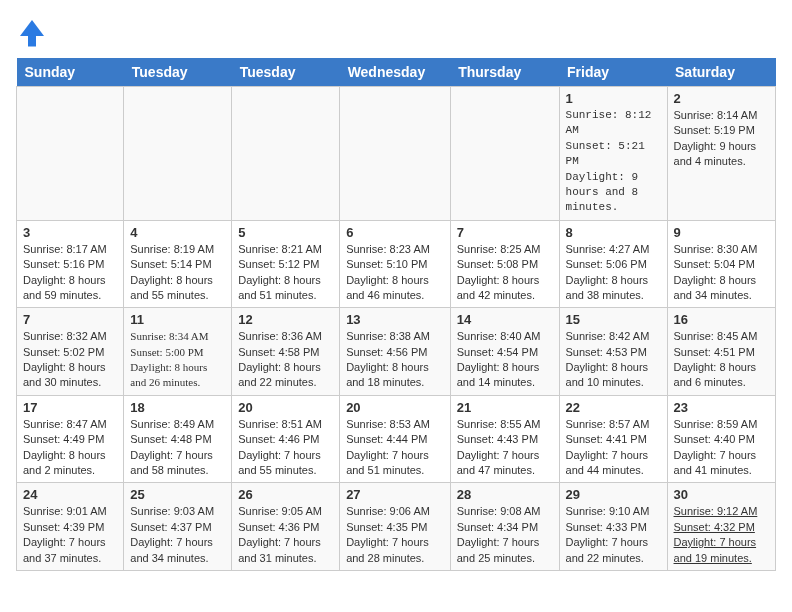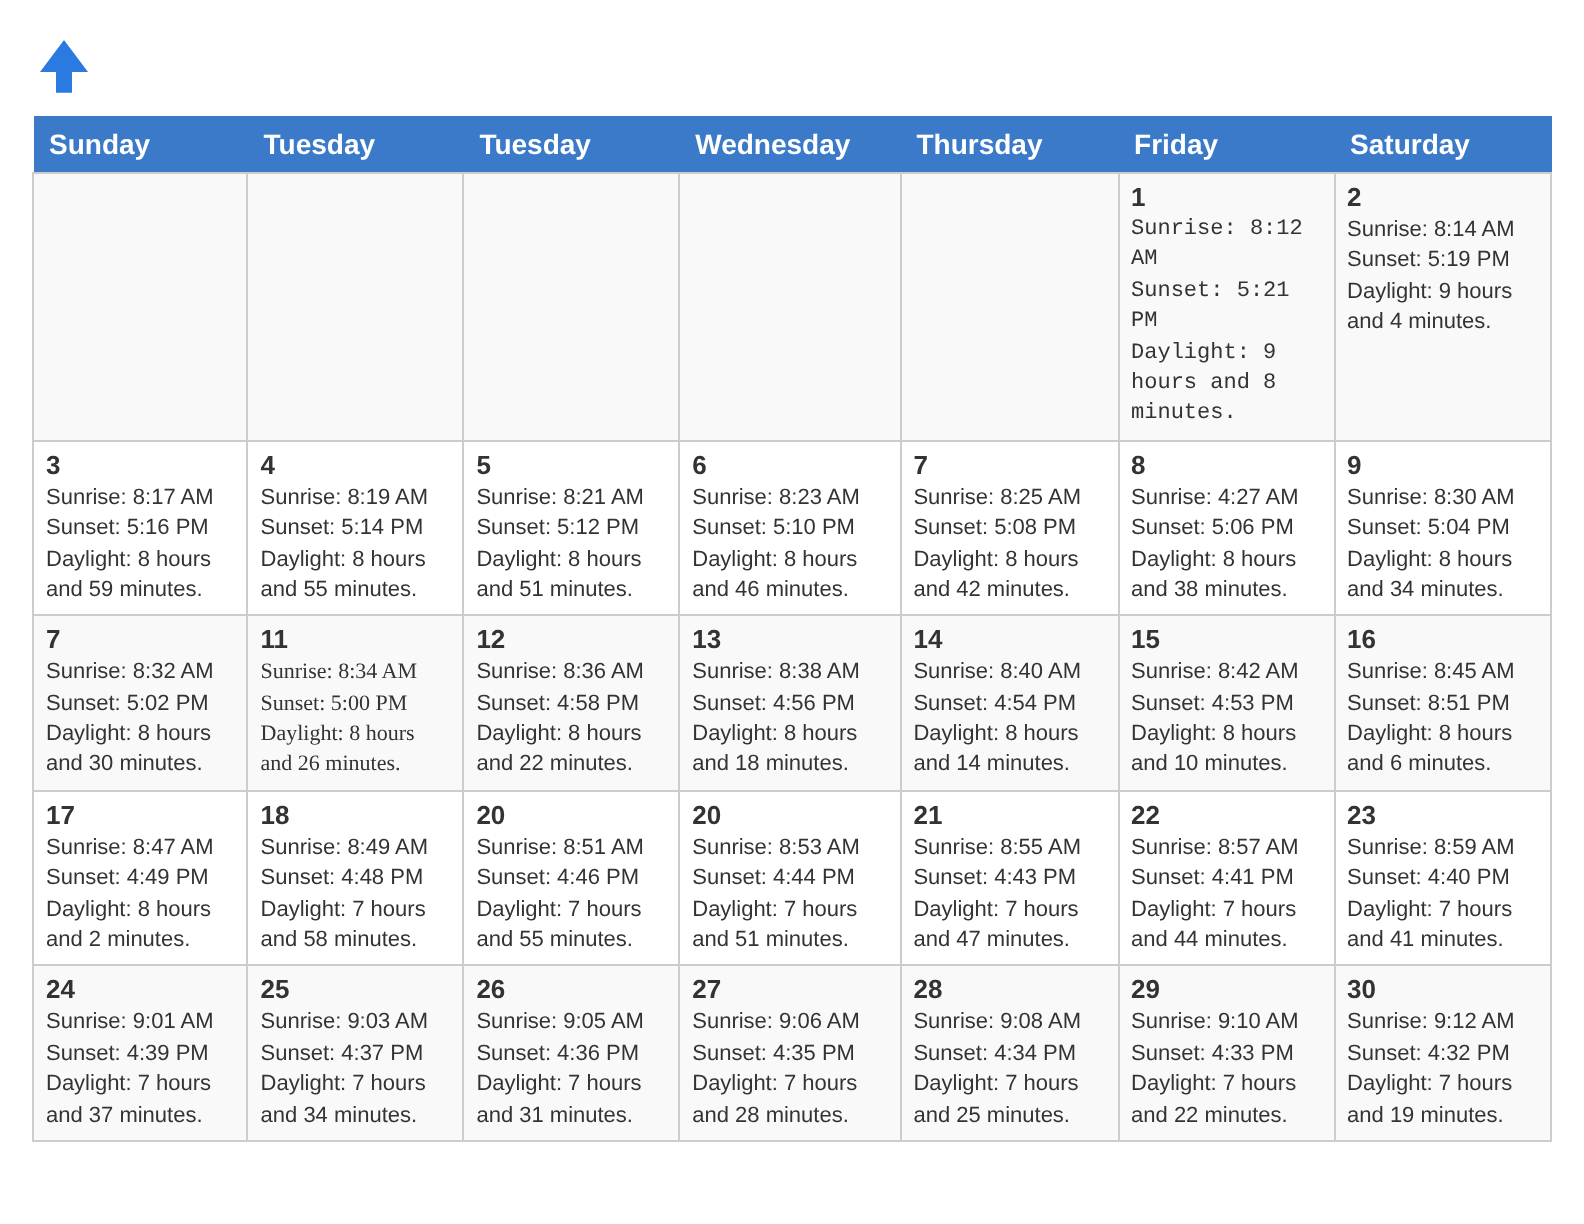--- a/index.html
+++ b/index.html
@@ -217,21 +217,21 @@
         </td>
         <td>
           <span class="day-number">15</span>
           <div class="day-info" style="white-space: pre-line;">Sunrise: 8:42 AM
 Sunset: 4:53 PM
 Daylight: 8 hours and 10 minutes.</div>
         </td>
         <td>
           <span class="day-number">16</span>
           <div class="day-info" style="white-space: pre-line;">Sunrise: 8:45 AM
-Sunset: 8:51 PM
+Sunset: 4:51 PM
 Daylight: 8 hours and 6 minutes.</div>
         </td>
       </tr>
       <tr>
         <td>
           <span class="day-number">17</span>
           <div class="day-info" style="white-space: pre-line;">Sunrise: 8:47 AM
 Sunset: 4:49 PM
 Daylight: 8 hours and 2 minutes.</div>
         </td>
@@ -304,19 +304,19 @@
 Daylight: 7 hours and 25 minutes.</div>
         </td>
         <td>
           <span class="day-number">29</span>
           <div class="day-info" style="white-space: pre-line;">Sunrise: 9:10 AM
 Sunset: 4:33 PM
 Daylight: 7 hours and 22 minutes.</div>
         </td>
         <td>
           <span class="day-number">30</span>
-          <div class="day-info" style="white-space: pre-line;">Sunrise: 9:12 AM
+          <div class="day-info" style="white-space: pre-line; text-decoration: underline;">Sunrise: 9:12 AM
 Sunset: 4:32 PM
 Daylight: 7 hours and 19 minutes.</div>
         </td>
       </tr>
     </tbody>
 </table>
 
 </body></html>

